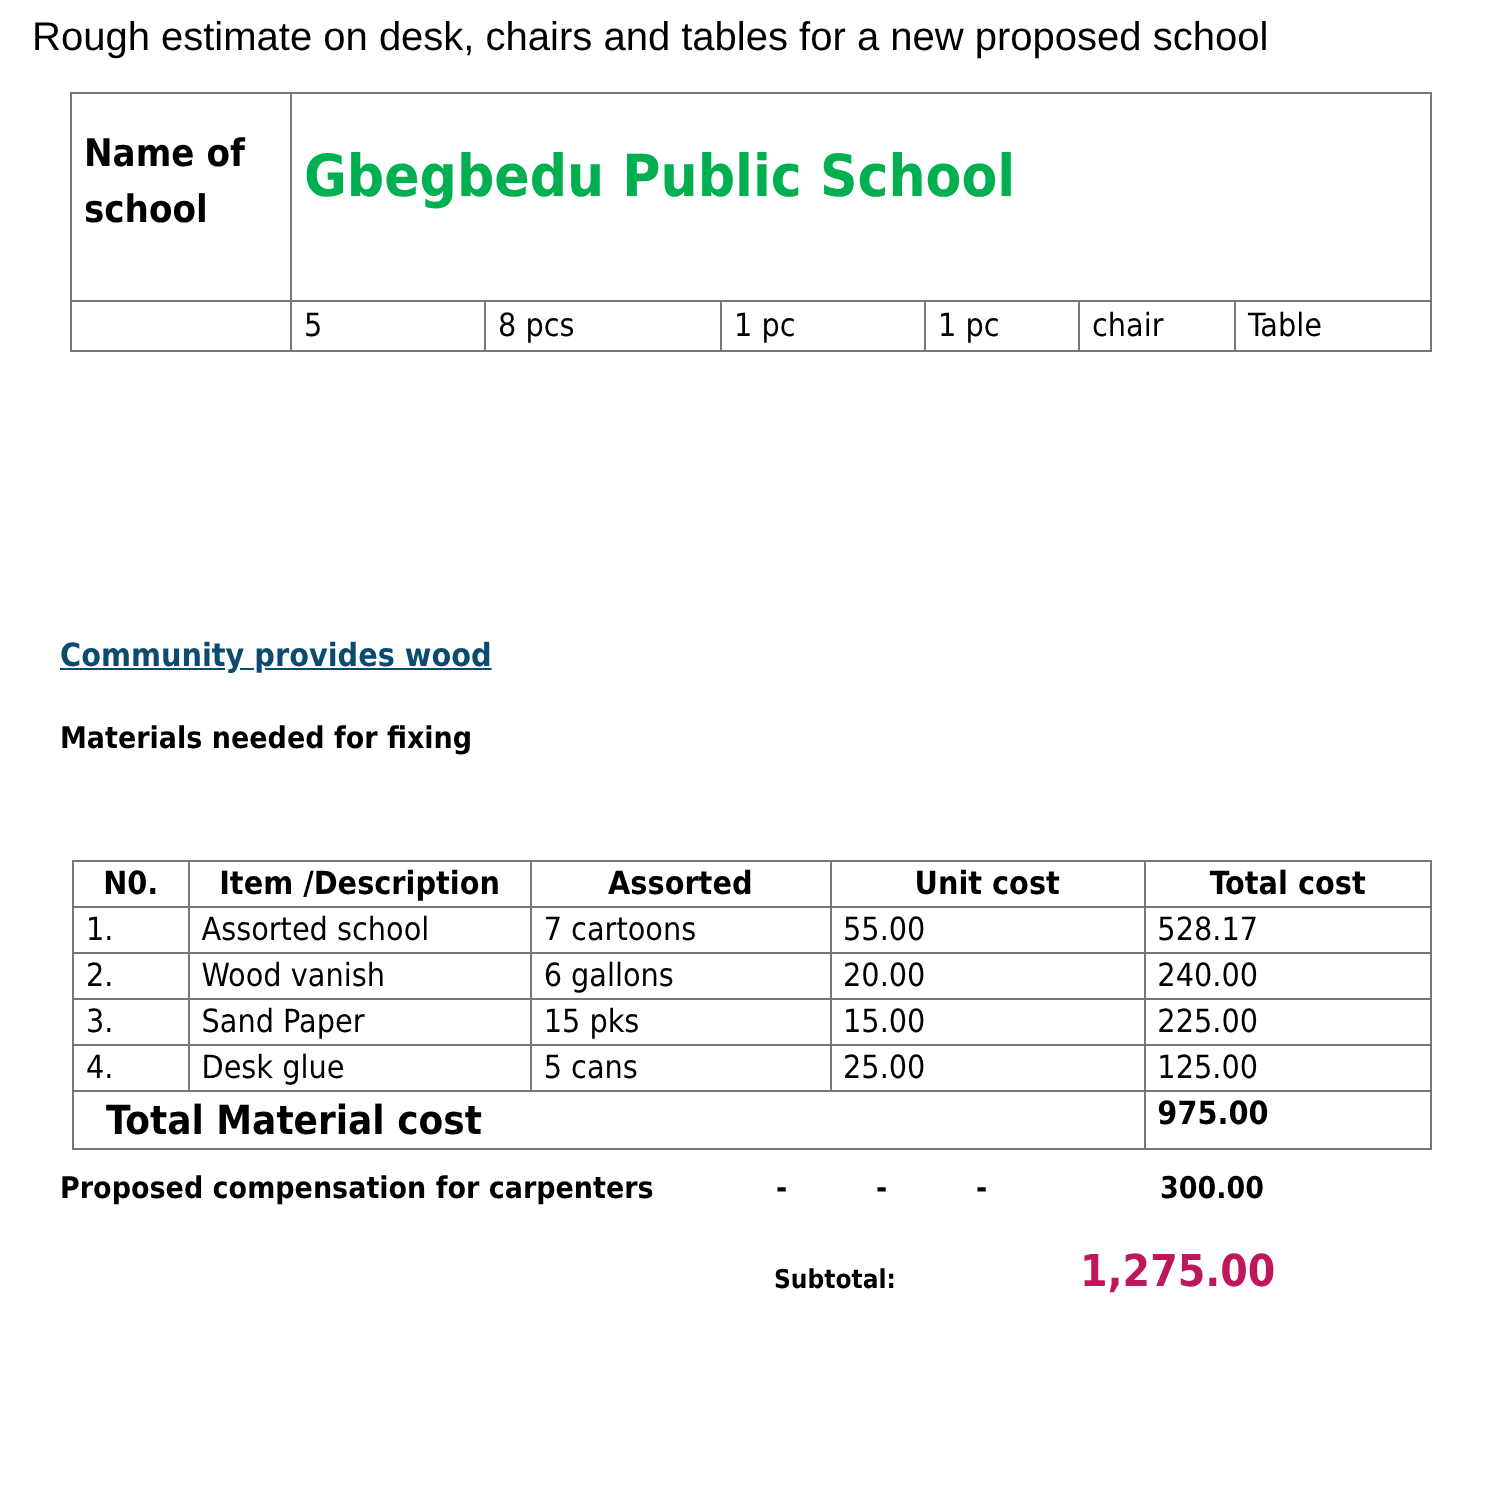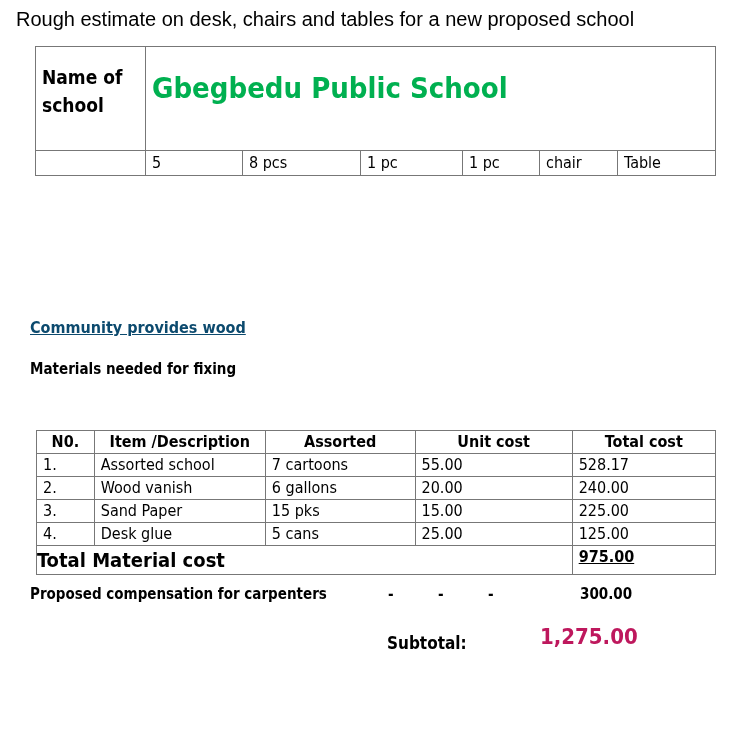--- a/index.html
+++ b/index.html
@@ -15,26 +15,26 @@
   #t1 .b { font-weight:bold; }
   .school-name { color:#00b050; font-size:29px; font-weight:bold; line-height:34px; padding-top:24px; }
 
   .community { left:30px; top:318px; color:#0c4a6e; font-weight:bold; font-size:16px; text-decoration:underline; }
   .materials-h { left:30px; top:360px; font-weight:bold; font-size:15px; }
 
   #t2 { left:36px; top:397px; width:680px;margin-top:33px; }
   #t2 td { font-size:16px; line-height:22px; }
   #t2 .hd { font-weight:bold; text-align:center; }
   #t2 .total-label { font-size:20px; font-weight:bold; line-height:28px; }
-  #t2 .total-val { font-weight:bold; font-size:16px;text-decoration:underline; }
+  #t2 .total-val { font-weight:bold; font-size:16px; }
 
   .comp-label { left:30px; top:585px; font-weight:bold; font-size:15px; }
   .dash { top:585px; font-weight:bold; font-size:15px; }
   .comp-val { left:540px; top:585px; font-weight:bold; font-size:15px;margin-left:40px; }
-  .sub-label { left:387px; top:633px; font-weight:bold; font-size:17px; }
+  .sub-label { left:387px; top:633px; font-weight:bold; font-size:13px; }
   .sub-val { left:540px; top:624px; font-weight:bold; font-size:22px; color:#be185d; }
 </style>
 </head>
 <body>
 
 <div class="abs title">Rough estimate on desk, chairs and tables for a new proposed school</div>
 
 <table id="t1" class="abs cal">
   <colgroup>
     <col style="width:110px">
@@ -103,21 +103,21 @@
     <td>225.00</td>
   </tr>
   <tr>
     <td>4.</td>
     <td>Desk glue</td>
     <td>5 cans</td>
     <td>25.00</td>
     <td>125.00</td>
   </tr>
   <tr>
-    <td colspan="4" class="total-label" style="padding-left:0">Total Material cost</td>
+    <td colspan="4" class="total-label" style="padding-left:16px">Total Material cost</td>
     <td class="total-val">975.00</td>
   </tr>
 </tbody>
   </table>
 
 <div class="abs comp-label cal">Proposed compensation for carpenters</div>
 <div class="abs dash cal" style="left:388px">-</div>
 <div class="abs dash cal" style="left:438px">-</div>
 <div class="abs dash cal" style="left:488px">-</div>
 <div class="abs comp-val cal">300.00</div>

